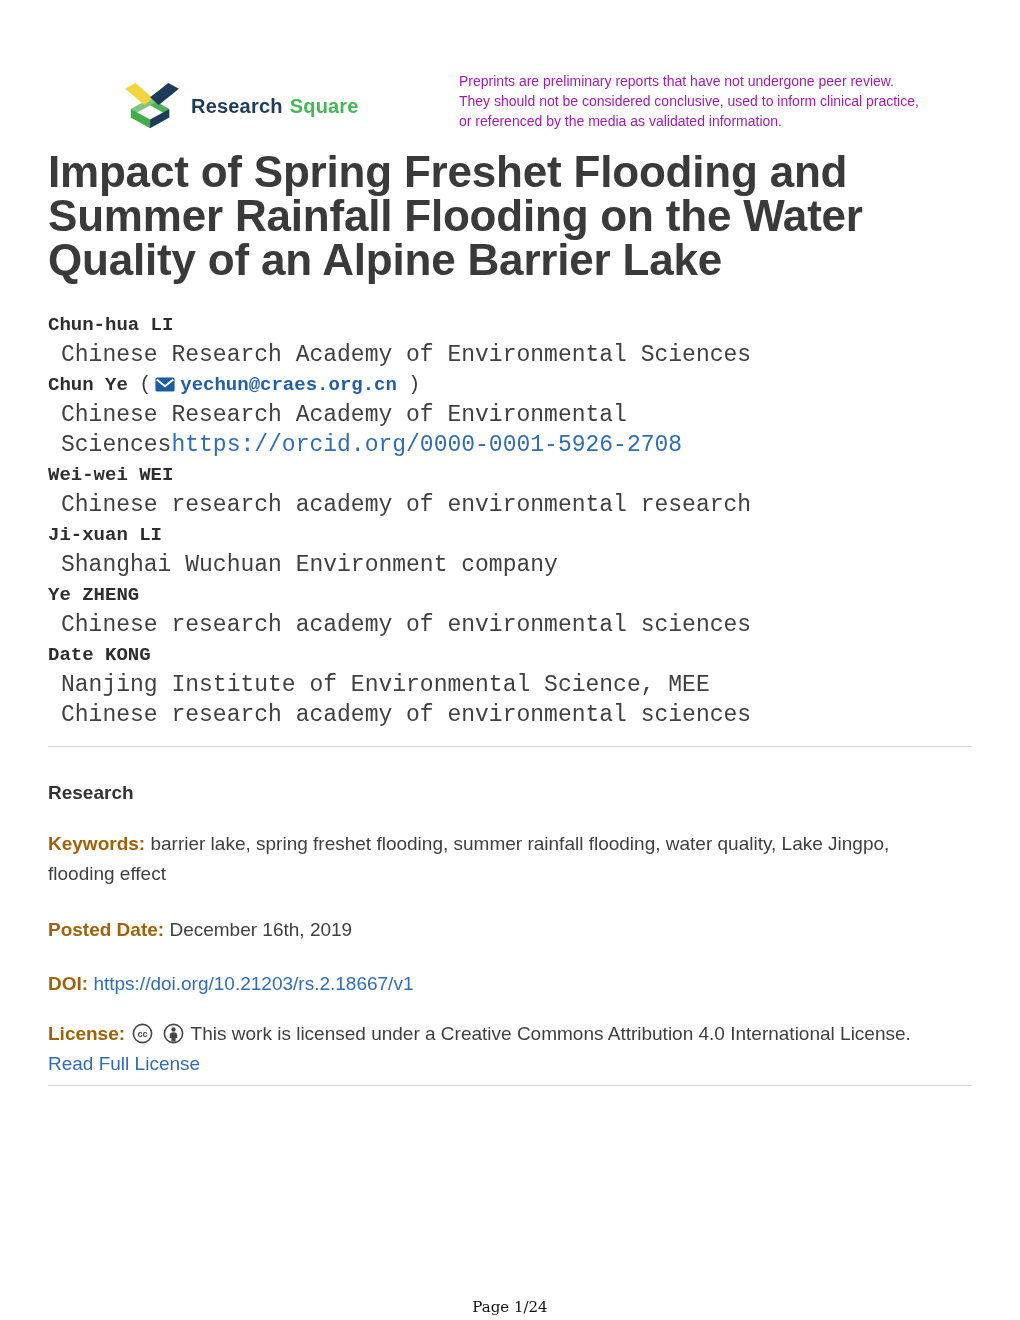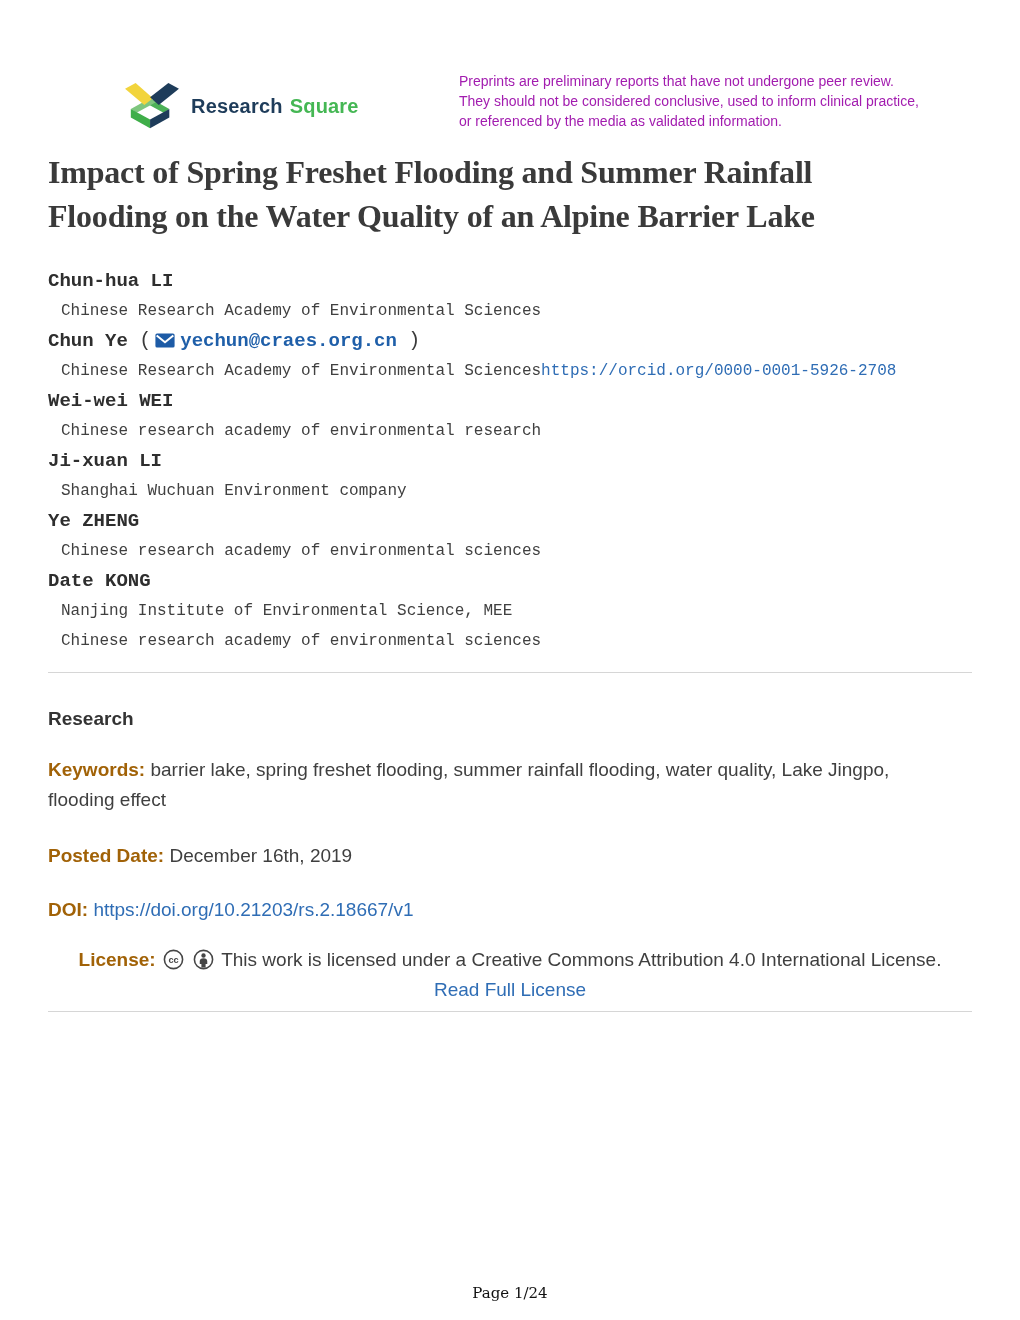--- a/index.html
+++ b/index.html
@@ -18,52 +18,51 @@
   .logo-text .research { color:#1e3c5a; }
   .logo-text .square { color:#45b754; margin-left:7px; }
   .disclaimer {
     position:absolute; left:459px; top:71px; width:480px;
     font-size:14px; line-height:20px; color:#a21caf; white-space:pre-line;
   }
 
   
   .title {
     margin:10px 70px 0 48px; max-width:880px;
-    font-size:32px; line-height:44px; font-weight:700; color:#3a3a3a;
+    font-size:44px; line-height:44px; font-weight:700; color:#3a3a3a;
     letter-spacing:-0.2px;
-    font-family:Liberation Serif, serif;
   }
 
   
   .authors { margin:28px 48px 0 48px;font-family:Liberation Mono, monospace; }
   .author-name, .author-name-row { font-size:19px; font-weight:700; color:#2e2e2e; line-height:30px; }
-  .author-aff { font-size:16px; color:#404040; line-height:30px; padding-left:13px; font-weight:400; }
+  .author-aff { font-size:23px; color:#404040; line-height:30px; padding-left:13px; font-weight:400; }
   .paren { font-weight:400; color:#3a3a3a; font-size:20px; }
   .mail-icon { width:20px; height:15px; vertical-align:-2px; margin:0 5px 0 4px; }
   .email-link { color:#1f5fa9; font-weight:700; text-decoration:none; cursor:pointer; }
   .orcid-link { color:#2f6db5; font-weight:400; text-decoration:none; cursor:pointer; }
 
   hr.rule { border:none; border-top:1px solid #d6d6d6; margin:16px 48px 0 48px; }
   hr.rule-bottom { margin-top:6px; }
 
   
   .section-label { margin:34px 48px 0 48px; font-size:19px; line-height:24px; font-weight:700; color:#333333; }
   .meta-line { margin:24px 48px 0 48px; font-size:19px; line-height:30px; color:#3f3f3f; }
   .meta-line b { color:#a16207; }
   .keywords { margin-top:24px; max-width:905px; }
   .posted { margin-top:26px; }
   .doi-line { margin-top:24px; }
-  .license-block { margin-top:20px;text-align:center; }
+  .license-block { margin-top:20px; }
   .doi-link { color:#2f6db5; text-decoration:none; cursor:pointer; }
   .cc-icon, .by-icon { width:21px; height:21px; vertical-align:-4px; margin:0 2px; }
   .read-license-link { display:block; color:#2f6db5; text-decoration:none; cursor:pointer; line-height:30px; }
 
   
   .footer {
-    position:absolute; left:0; bottom:18px; width:100%;
+    position:absolute; left:0; bottom:4px; width:100%;
     text-align:center; font-family:"DejaVu Serif", serif;
     font-size:15px; color:#111111;
   }
 </style>
 </head>
 <body>
 
 <div class="page">
 
   <div class="header">

